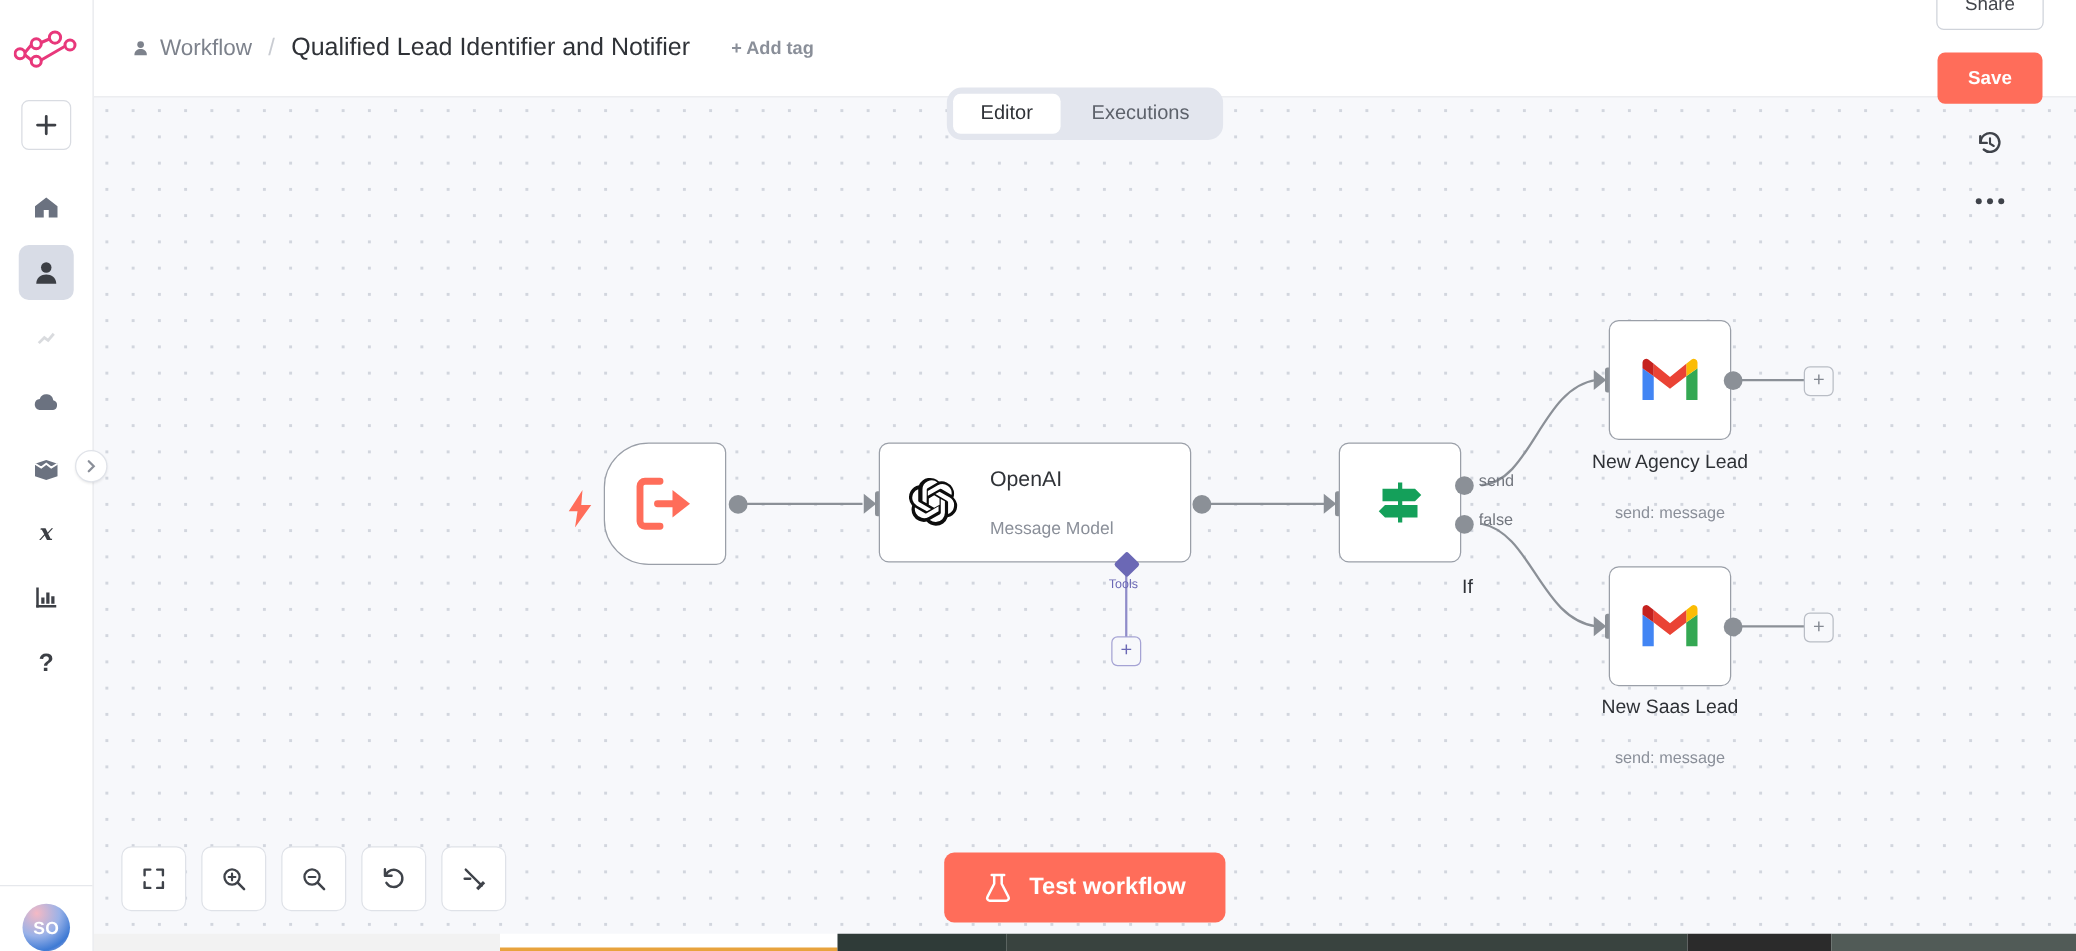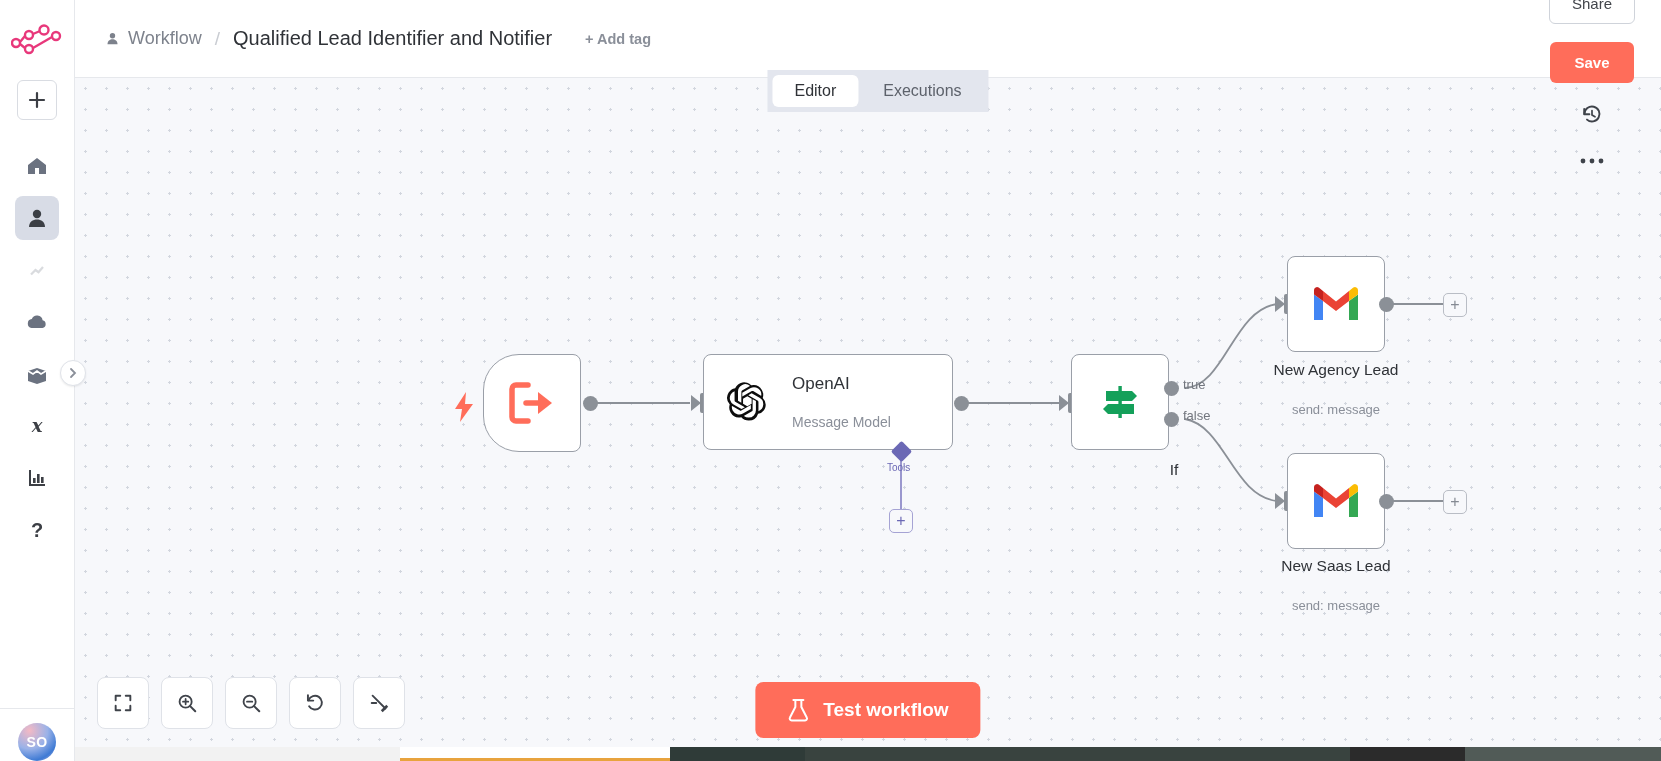--- a/index.html
+++ b/index.html
@@ -77,22 +77,22 @@
   }
   .btn-save {
     background: #ff6d5a; color: #fff; border: none; border-radius: 6px;
     padding: 12px 24px; font-size: 15px; font-weight: 600;
   }
   .icon-btn { color: #3f434a; display: flex; align-items: center; justify-content: center; width: 28px; height: 28px; }
   .dots { font-size: 26px; color: #3f434a; letter-spacing: 1px; line-height: 10px; }
 
   .tabs {
     position: absolute; top: 70px; left: 50%; transform: translateX(-50%);
-    background: #e3e6ee; border-radius: 0; padding: 5px;
-    display: flex; gap: 3px; z-index: 25; margin-left: 10px;
+    background: #e3e6ee; border-radius: 12px; padding: 5px;
+    display: flex; gap: 3px; z-index: 25;
   }
   .tab { padding: 7px 22px; border-radius: 6px; font-size: 16px; color: #5d626b; }
   .tab.active { background: #fff; color: #2f3237; }
 
   
   .canvas {
     position: absolute; top: 78px; left: 0; right: 0; bottom: 0;
     background-color: #f7f8fb;
     background-image: radial-gradient(#d2d6de 1.1px, transparent 1.1px);
     background-size: 21px 21px;
@@ -355,21 +355,21 @@
       <div class="arrow-in" style="left:984px; top:317px;"></div>
       <div class="port-in" style="left:993px; top:315px;"></div>
       <div class="node node-if">
         <svg width="48" height="48" viewBox="0 0 48 48">
           <rect x="22.4" y="8" width="3.4" height="32" fill="#14a05a"></rect>
           <path d="M10 13 H36 L41 18 L36 23 H10 Z" fill="#14a05a"></path>
           <path d="M38 26 H12 L7 31 L12 36 H38 Z" fill="#14a05a"></path>
         </svg>
       </div>
       <div class="port" style="left:1089px; top:303px;"></div>
-      <div class="port-tag" style="left:1108px; top:299px;">true</div>
+      <div class="port-tag" style="left:1108px; top:299px;">send</div>
       <div class="port" style="left:1089px; top:334px;"></div>
       <div class="port-tag" style="left:1108px; top:330px;">false</div>
       <div class="node-label" style="left:979px; top:382px;">
         <span>If</span>
       </div>
 
       <div class="arrow-in" style="left:1200px; top:218px;"></div>
       <div class="port-in" style="left:1209px; top:216px;"></div>
       <div class="node node-gmail-a">
         <svg width="52" height="40" viewBox="0 0 52 40">

